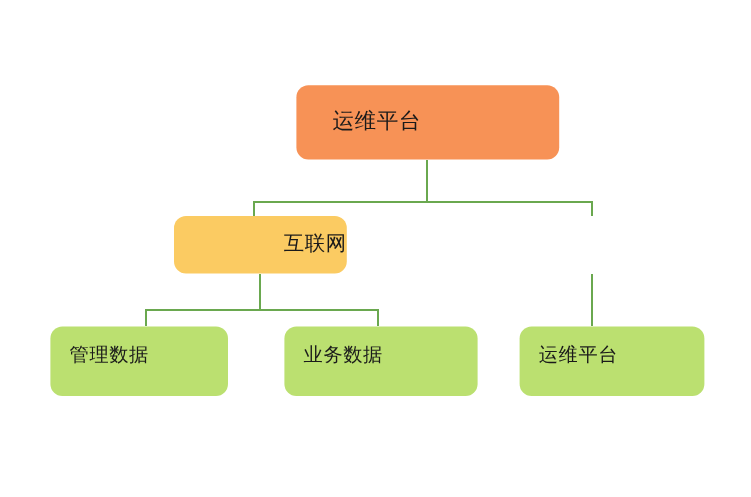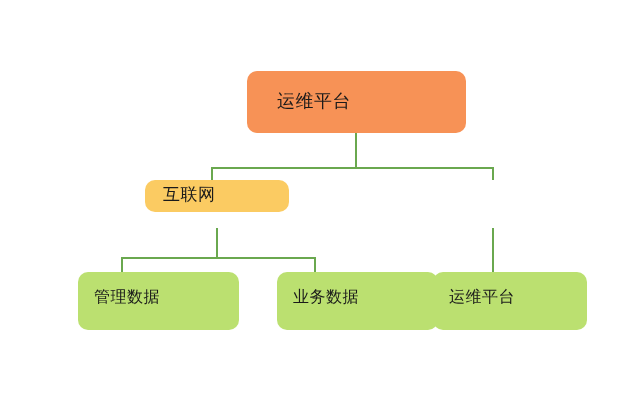--- a/index.html
+++ b/index.html
@@ -50,41 +50,42 @@
     background: #F79256;
     font-size: 18px;
     padding-left: 30px;
   }
   .node-root .node-label { margin-top: -2px; }
 
   
   .node-l2 {
     top: 180px;
     width: 144px;
-    height: 32px;
+    height: 48px;
     background: #FBCB62;
     font-size: 17px;
     padding-left: 18px;
+    justify-content: flex-end;
   }
   .node-l2.pos-a { left: 145px; }
   .node-l2.pos-b { left: 433px; }
   .node-l2 .node-label { margin-top: -3px; }
 
   
   .node-l3 {
     top: 272px;
     height: 58px;
     background: #BBE070;
     font-size: 16px;
     padding-left: 16px;
     align-items: flex-start;
     padding-top: 17px;
   }
-  .node-l3.pos-a { left: 42px;  width: 161px; margin-left: 36px; }
-  .node-l3.pos-b { left: 237px; width: 161px; margin-left: 40px; }
+  .node-l3.pos-a { left: 42px;  width: 148px; }
+  .node-l3.pos-b { left: 237px; width: 161px; }
   .node-l3.pos-c { left: 433px; width: 154px; }
 </style>
 </head>
 <body>
 
 <div id="canvas">
 
   <svg class="edge-layer" viewBox="0 0 626 414" width="626" height="414" xmlns="http://www.w3.org/2000/svg">
     <g fill="none" stroke="#6AA84F" stroke-width="1.6" shape-rendering="crispEdges">
 

